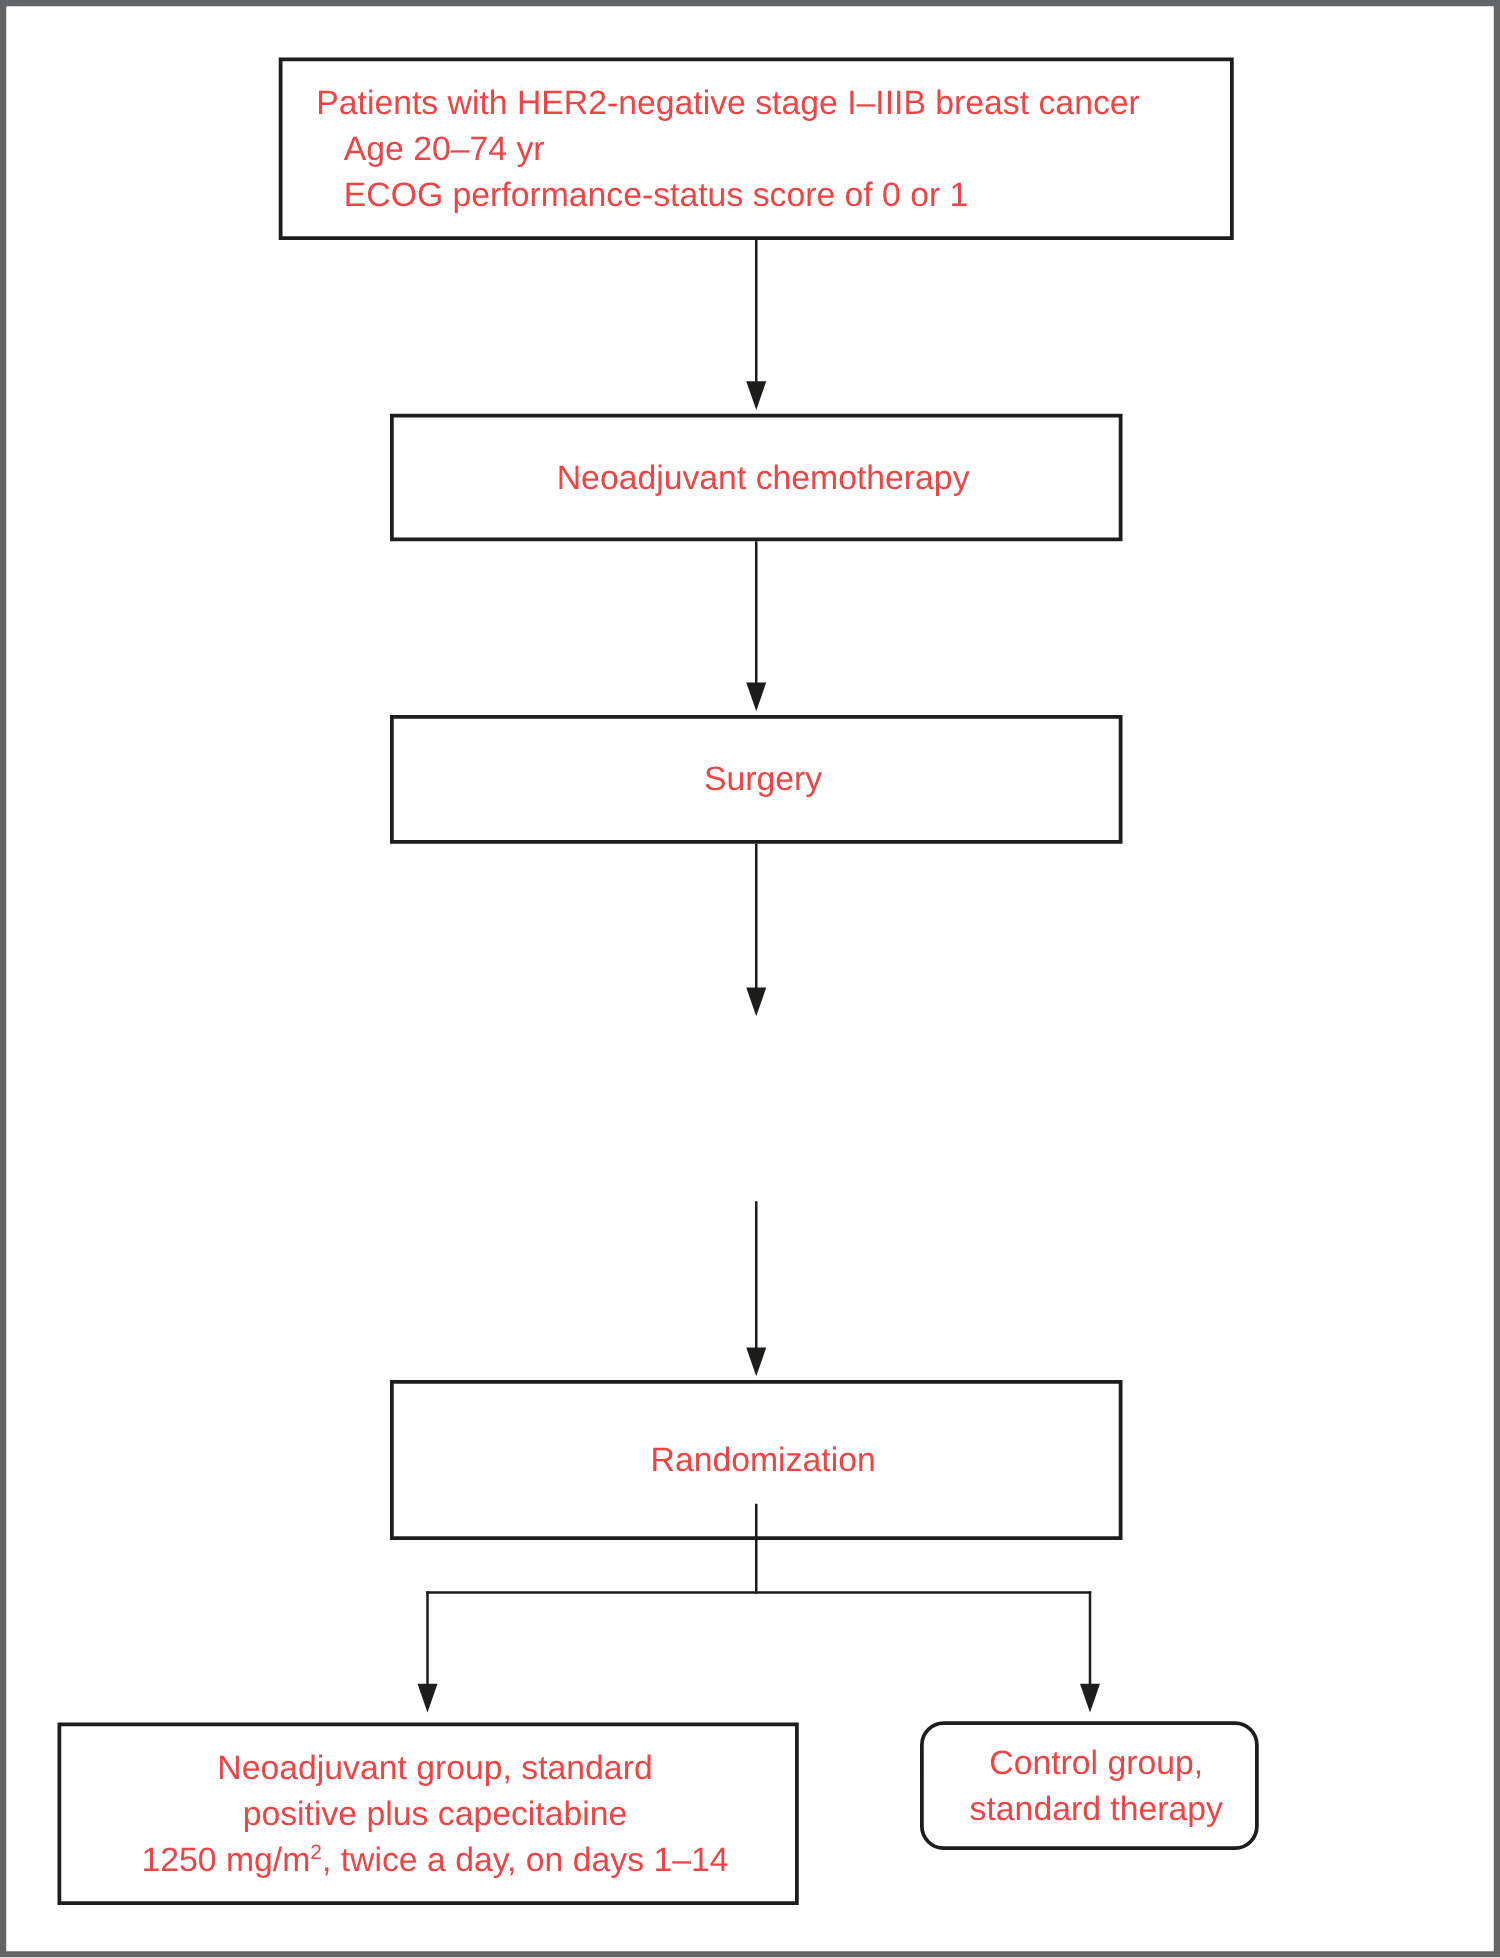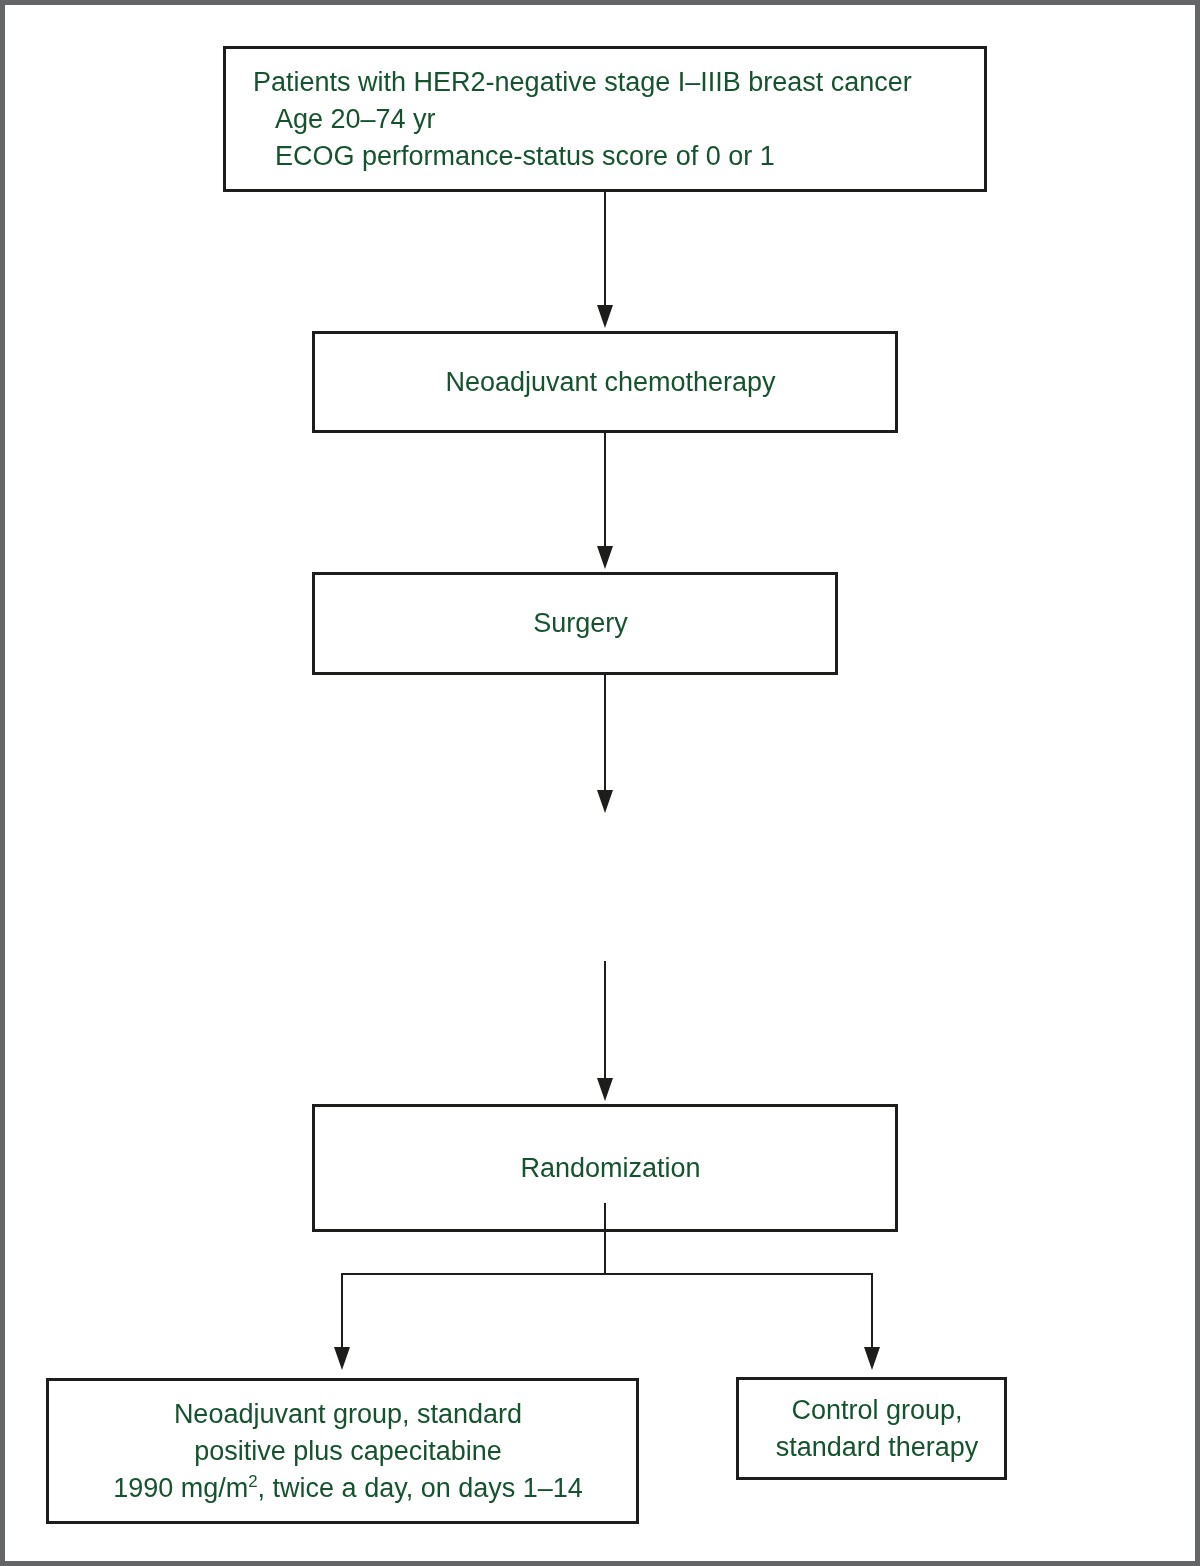--- a/index.html
+++ b/index.html
@@ -3,21 +3,21 @@
 <meta charset="utf-8">
 <style>
   html,body { margin:0; padding:0; background:#ffffff; }
   .page {
     position:relative;
     width:1200px; height:1566px;
     box-sizing:border-box;
     background:#ffffff;
     border:5px solid #646567;
     font-family:"Liberation Sans", sans-serif;
-    color:#14532d;
+    color:#ef4444;
     overflow:hidden;
   }
   .box {
     position:absolute;
     box-sizing:border-box;
     border:3px solid #1d1d1b;
     background:#ffffff;
     display:flex;
     flex-direction:column;
     justify-content:center;
@@ -44,25 +44,25 @@
     width:0; height:0;
     border-left:8px solid transparent;
     border-right:8px solid transparent;
     border-top:23px solid #1d1d1b;
   }
   sup { font-size:0.62em; line-height:0; vertical-align:super; }
 
   
   #box-eligibility   { left:218px; top:41px;   width:764px; height:146px; }
   #box-neoadjuvant   { left:307px; top:326px;  width:586px; height:102px; }
-  #box-surgery       { left:307px; top:567px;  width:526px; height:103px; }
+  #box-surgery       { left:307px; top:567px;  width:586px; height:103px; }
   #box-response      { left:289px; top:811px;  width:622px; height:145px; }
   #box-randomization { left:307px; top:1099px; width:586px; height:128px;  }
   #box-capecitabine  { left:41px;  top:1373px; width:593px; height:146px; }
-  #box-control       { left:731px; top:1372px; width:271px; height:103px; }
+  #box-control       { left:731px; top:1372px; width:271px; height:103px;border-radius:19px; }
 
   
   #c1 { left:599px; top:187px;  height:115px; }
   #a1 { left:592px; top:300px; }
   #c2 { left:599px; top:428px;  height:115px; }
   #a2 { left:592px; top:541px; }
   #c3 { left:599px; top:670px;  height:116px; }
   #a3 { left:592px; top:785px; }
   #c4 { left:599px; top:956px;  height:118px; }
   #a4 { left:592px; top:1073px; }
@@ -112,21 +112,21 @@
   <div class="vline" id="c5"></div>
   <div class="hline" id="cbranch"></div>
   <div class="vline" id="c6"></div>
   <div class="arrowhead" id="a6"></div>
   <div class="vline" id="c7"></div>
   <div class="arrowhead" id="a7"></div>
 
   <div class="box" id="box-capecitabine">
     <div class="line">Neoadjuvant group, standard</div>
     <div class="line">positive plus capecitabine</div>
-    <div class="line"><span>1990 mg/m</span><sup>2</sup><span>, twice a day, on days 1–14</span></div>
+    <div class="line"><span>1250 mg/m</span><sup>2</sup><span>, twice a day, on days 1–14</span></div>
   </div>
 
   <div class="box" id="box-control">
     <div class="line">Control group,</div>
     <div class="line">standard therapy</div>
   </div>
 
 </div>
 
 </body></html>

